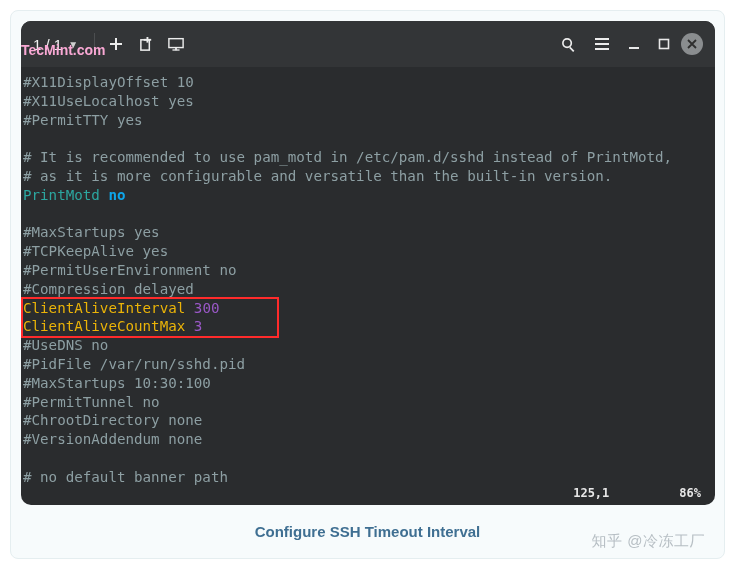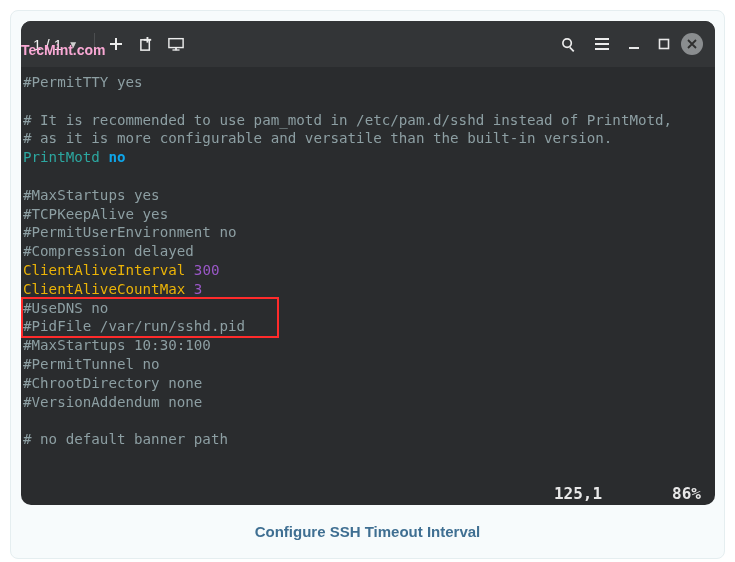--- a/index.html
+++ b/index.html
@@ -101,21 +101,21 @@
   }
   .status-bar {
     position: absolute;
     bottom: 0; left: 0; right: 0;
     height: 20px;
     display: flex;
     justify-content: flex-end;
     align-items: center;
     padding: 0 14px 4px 0;
     font-family: "DejaVu Sans Mono", Menlo, Consolas, monospace;
-    font-size: 16px;
+    font-size: 12px;
     color: #e8e8e8;
     font-weight: 700;
     gap: 70px;
   }
   .caption {
     text-align: center;
     color: #3f6f92;
     font-weight: 700;
     font-size: 15px;
     padding: 18px 0 8px 0;
@@ -195,20 +195,22 @@
         <div class="win-close">
           <svg width="10" height="10" viewBox="0 0 10 10">
                 <path d="M1 1 L9 9 M9 1 L1 9" stroke="#2e2e2e" stroke-width="1.8"></path>
               </svg>
         </div>
       </div>
     </div>
 
     <div class="term-body" id="term-body">
 
+      <span class="line"><span class="cmt">#X11DisplayOffset 10</span></span>
+          <span class="line"><span class="cmt">#X11UseLocalhost yes</span></span>
           <span class="line"><span class="cmt">#PermitTTY yes</span></span>
           <span class="line">&nbsp;</span>
           <span class="line"><span class="cmt"># It is recommended to use pam_motd in /etc/pam.d/sshd instead of PrintMotd,</span></span>
           <span class="line"><span class="cmt"># as it is more configurable and versatile than the built-in version.</span></span>
           <span class="line"><span class="kw">PrintMotd</span><span> </span><span class="val">no</span></span>
           <span class="line">&nbsp;</span>
           <span class="line"><span class="cmt">#MaxStartups yes</span></span>
           <span class="line"><span class="cmt">#TCPKeepAlive yes</span></span>
           <span class="line"><span class="cmt">#PermitUserEnvironment no</span></span>
           <span class="line"><span class="cmt">#Compression delayed</span></span>
@@ -227,13 +229,14 @@
 
     <div class="status-bar">
       <span>125,1</span>
       <span>86%</span>
     </div>
 
   </div>
 
   <div class="caption">Configure SSH Timeout Interval</div>
 </div>
+<div class="watermark">知乎 @冷冻工厂</div>
 </div>
 
 </body></html>

